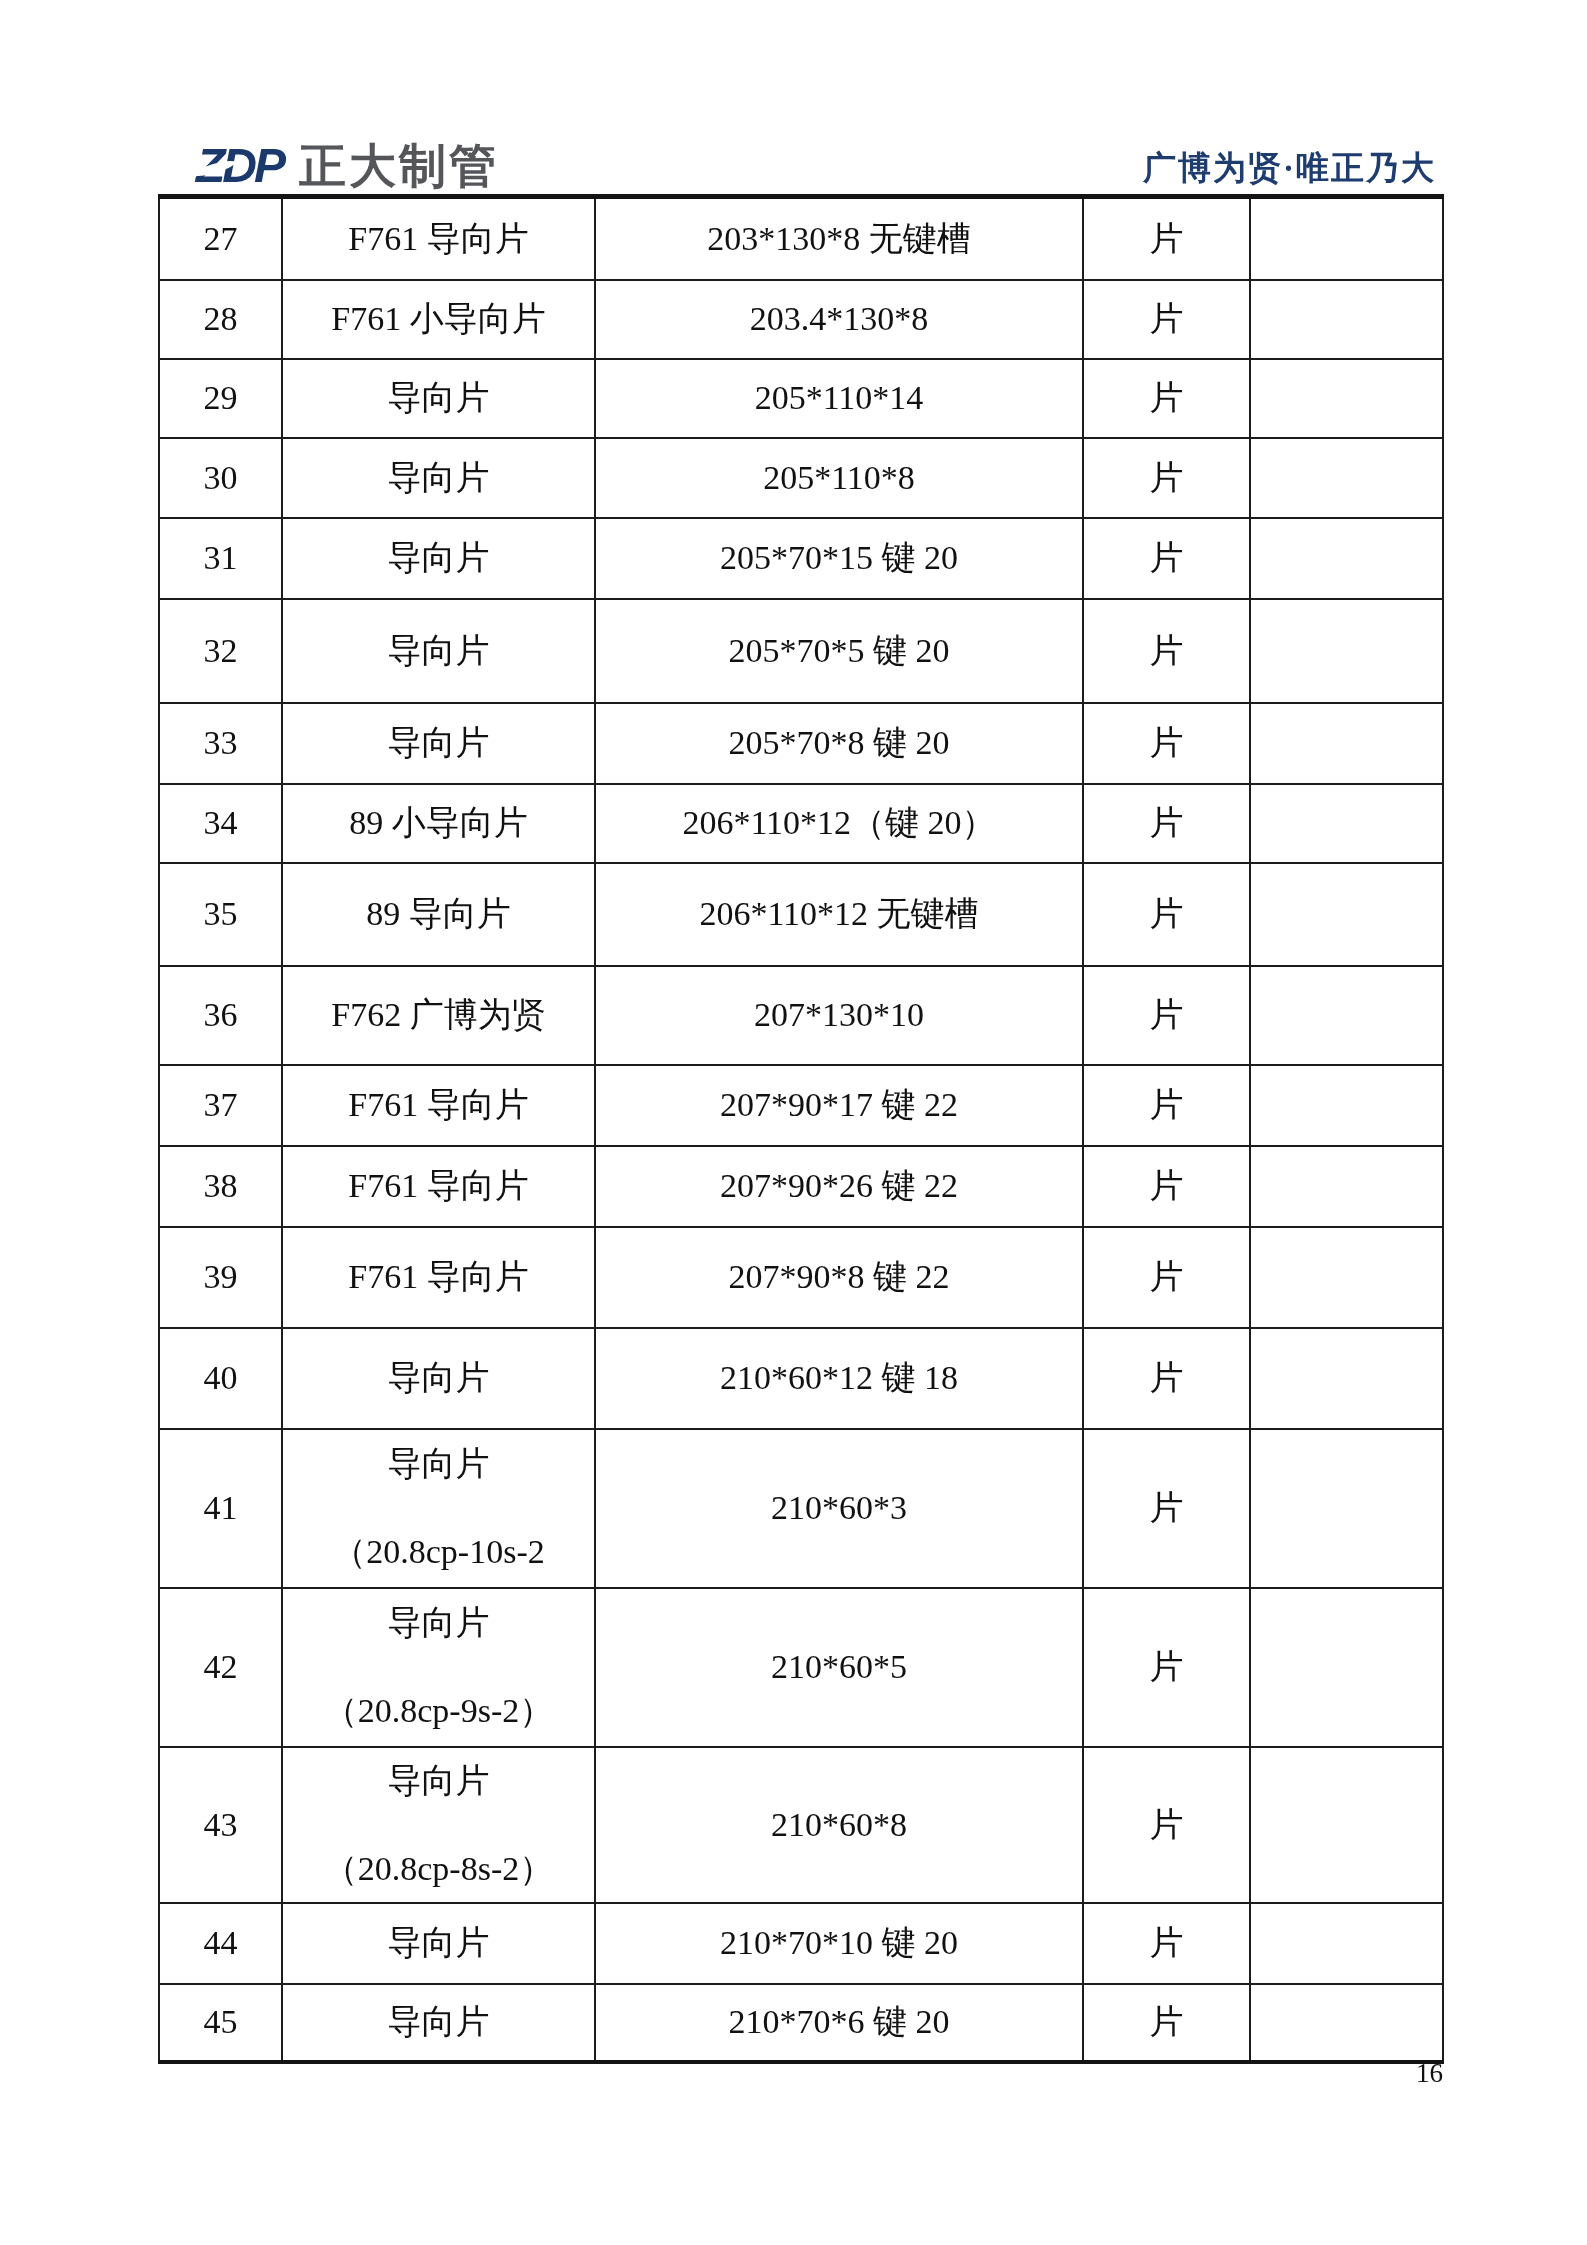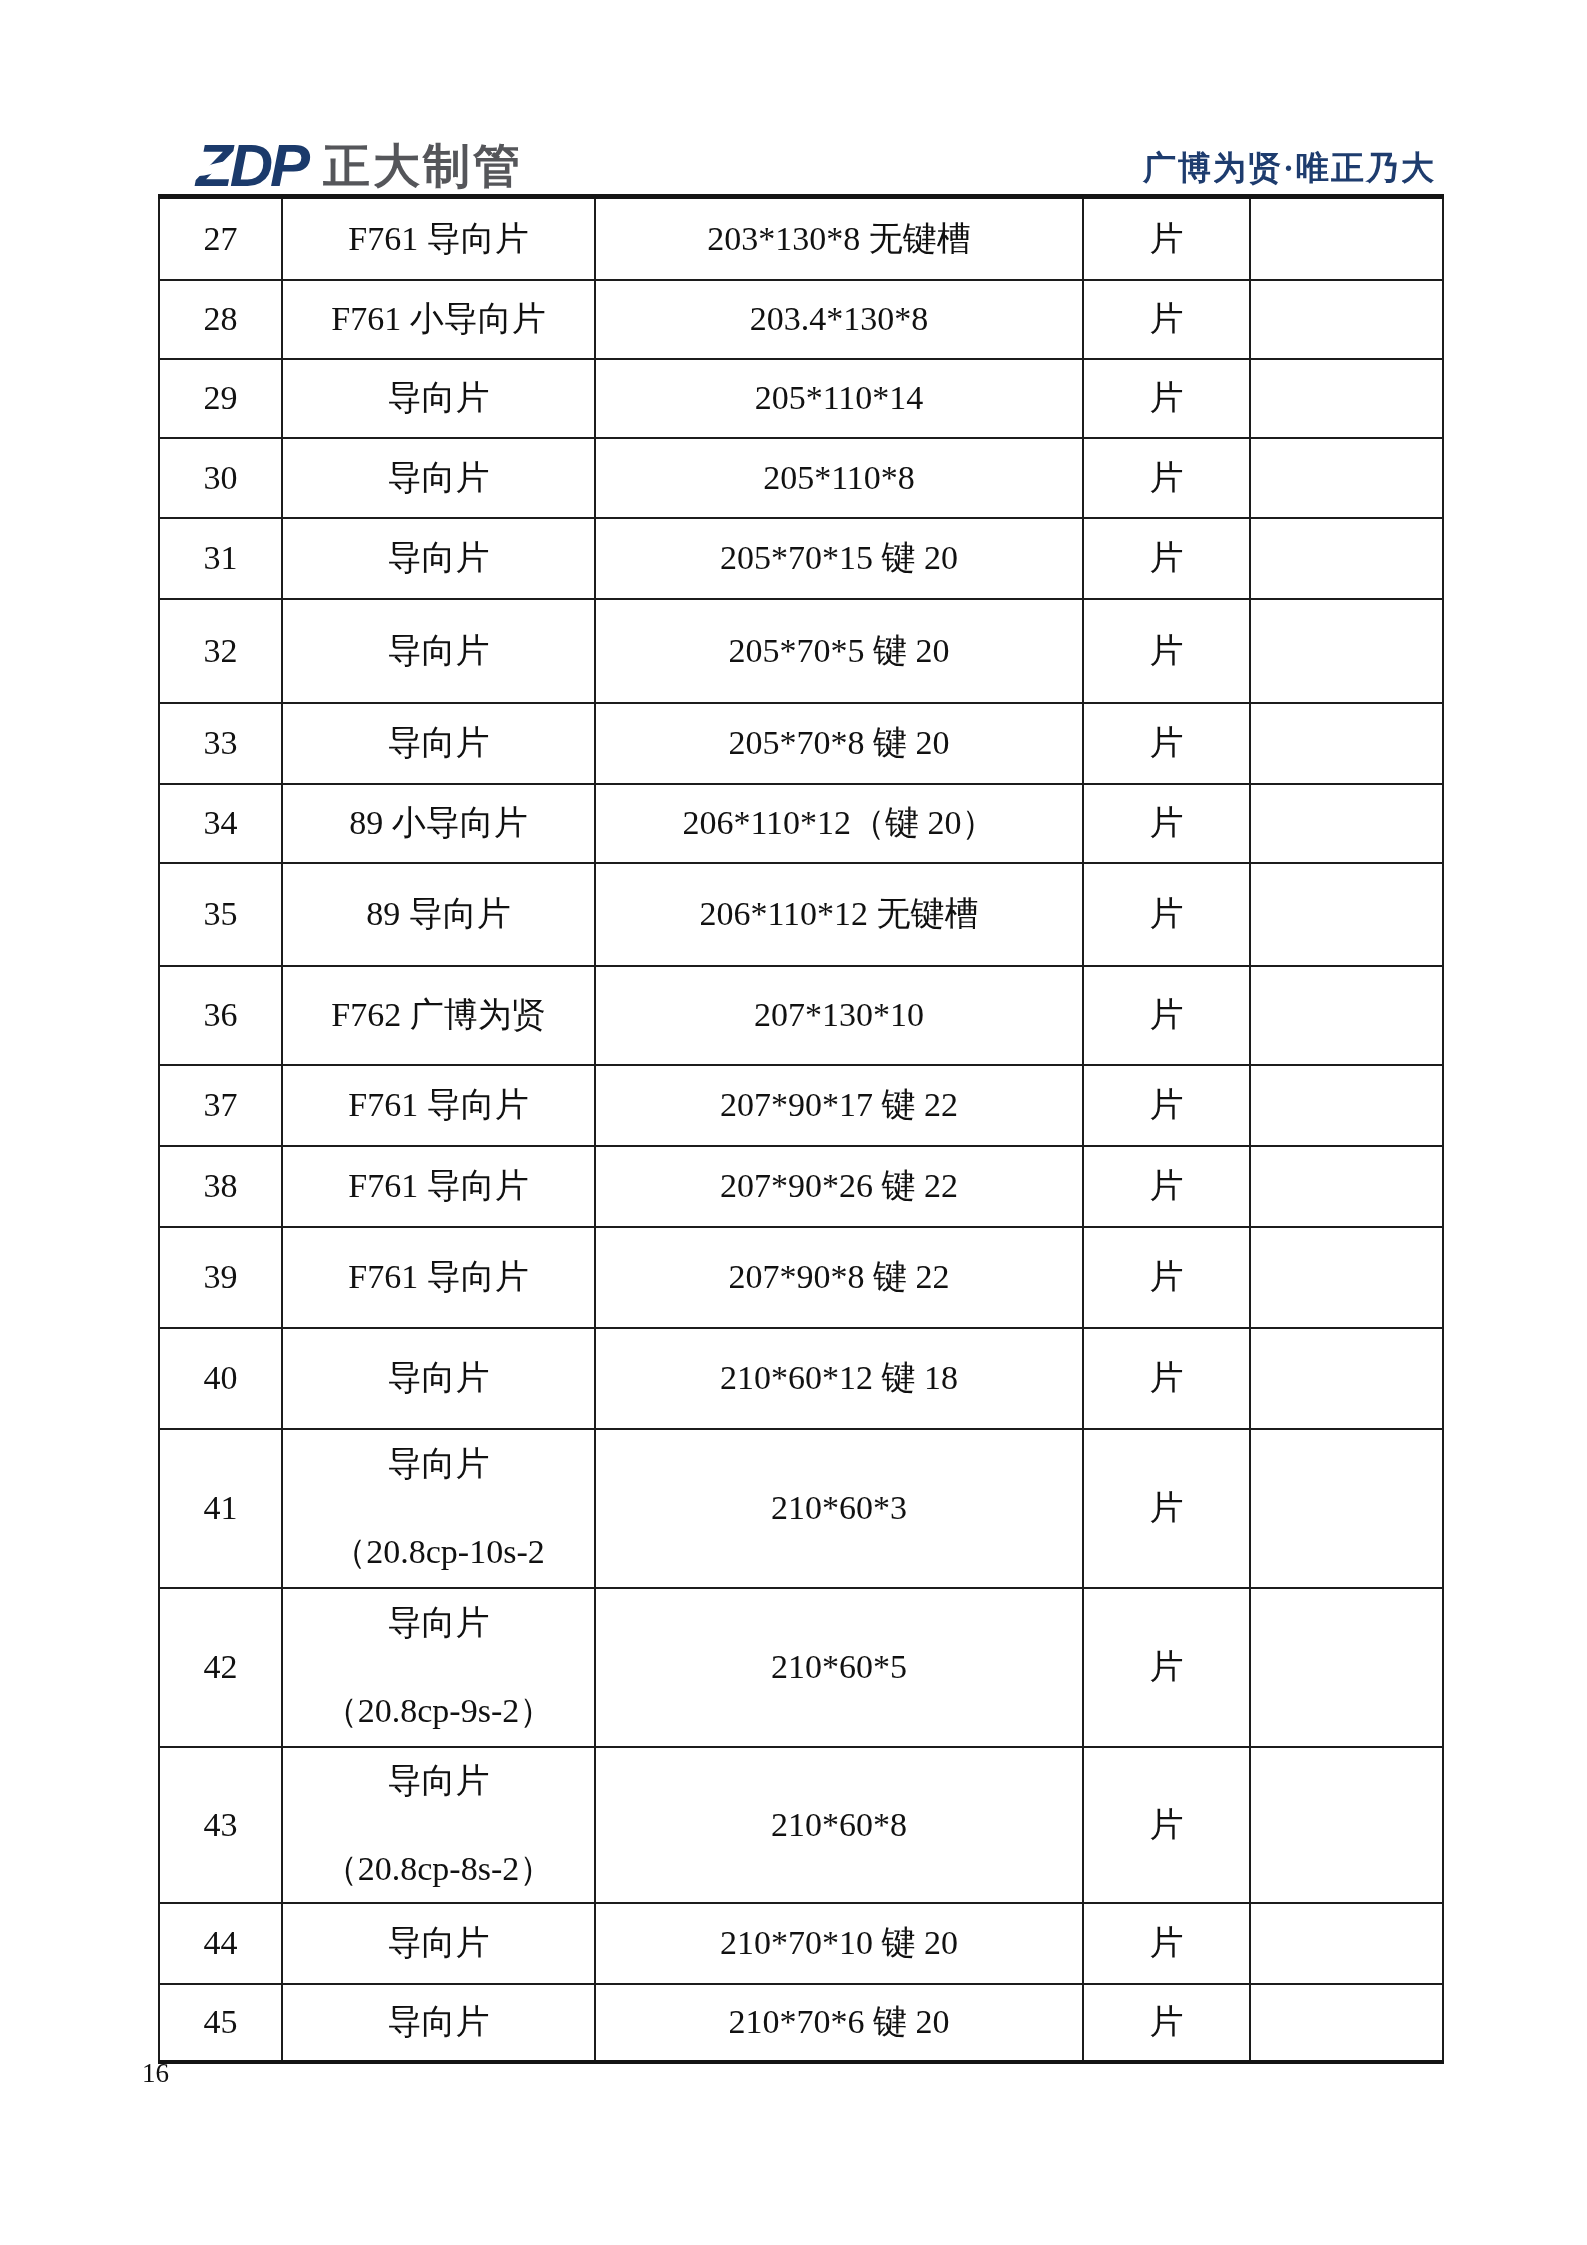--- a/index.html
+++ b/index.html
@@ -15,21 +15,21 @@
   
   .hdr {
     position:absolute; left:196px; top:134px; width:1240px; height:54px;
     display:flex; justify-content:space-between; align-items:flex-end;
   }
   .logo { display:flex; align-items:flex-end; gap:16px; }
   .zdp {
     position:relative;
     font-family:"Liberation Sans","DejaVu Sans",sans-serif;
     font-weight:bold; font-style:italic;
-    font-size:60px; line-height:44px;
+    font-size:48px; line-height:44px;
     letter-spacing:-3px;
     color:#1b3a6b;
   }
   .swoosh {
     position:absolute; left:-4px; top:20px;
     width:44px; height:9px;
     background:#ffffff;
     border-radius:60% 40% 60% 40%;
     transform:rotate(-14deg);
   }
@@ -57,22 +57,22 @@
   }
   table.parts td {
     border:2px solid #1c1c1c;
     text-align:center; vertical-align:middle;
     font-size:34px;
     padding:0;
   }
   .namecell { display:flex; flex-direction:column; align-items:center; justify-content:center; gap:42px; }
   
   .pageno {
-    position:absolute; left:142px; top:2058px; width:1284px;
-    text-align:left;
+    position:absolute; left:159px; top:2058px; width:1284px;
+    text-align:right;
     font-size:27px; color:#111;
   }
 </style>
 </head>
 <body>
 
 <div class="page">
 
   <div class="hdr">
     <div class="logo">

